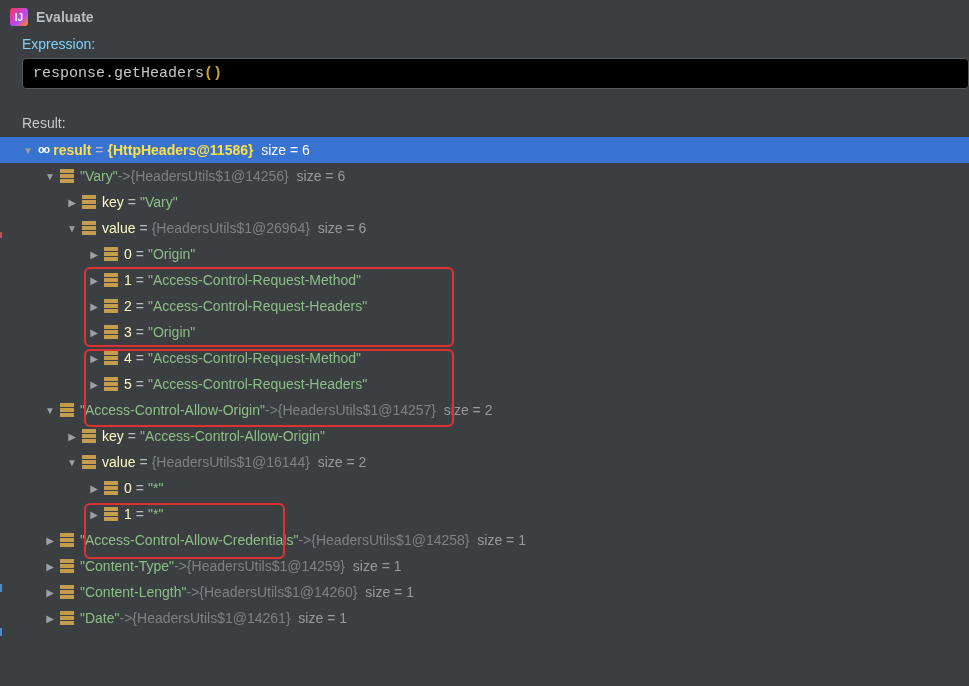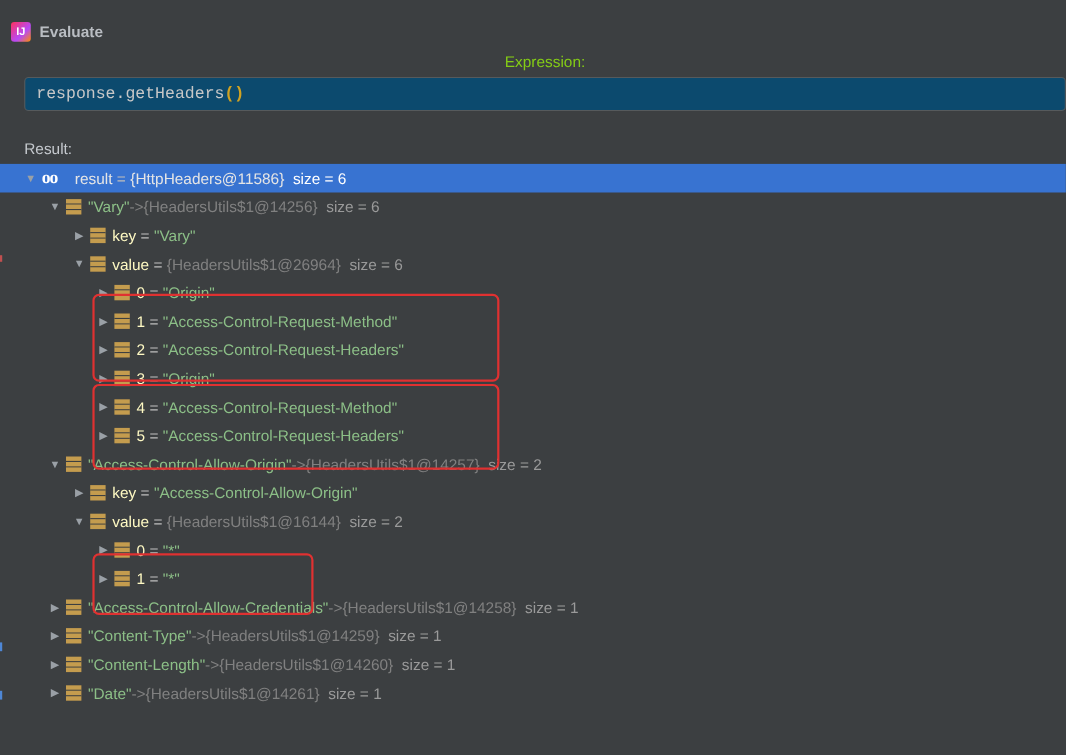--- a/index.html
+++ b/index.html
@@ -11,40 +11,38 @@
     width: 969px;
     height: 686px;
     overflow: hidden;
     position: relative;
   }
   .titlebar {
     display: flex;
     align-items: center;
     padding: 8px 10px 6px 10px;
     gap: 8px;
-    margin-top: 12px;
   }
   .app-icon {
     width: 18px; height: 18px;
     background: linear-gradient(135deg,#fe315d 0%, #b74af7 60%, #ff8d00 100%);
     border-radius: 3px;
     display: flex; align-items: center; justify-content: center;
     color: #fff; font-size: 10px; font-weight: bold;
     font-family: Arial, sans-serif;
   }
   .hdr-label { color: #b9bdc2; font-weight: bold; }
   .section-label {
-    color: #84cc16;
+    color: #7dd3fc;
     padding: 4px 0 6px 22px;
     font-size: 14px;
-    text-align: center;
   }
   .expr-box {
     margin: 0 0 0 22px;
-    background: #0c4a6e;
+    background: #000000;
     border: 1px solid #565a5c;
     border-radius: 4px;
     padding: 6px 10px;
     font-family: Consolas, "Courier New", monospace;
     font-size: 15px;
     color: #c7c7c7;
     width: calc(100% - 22px);
   }
   .expr-box .paren { color: #d0a222; font-weight: bold; }
   .result-label {
@@ -58,21 +56,21 @@
     padding: 2px 0 0 22px;
   }
   .row {
     display: flex;
     align-items: center;
     height: 26px;
     white-space: nowrap;
     position: relative;
   }
   .sel { background: #3873d1; color: #fff; }
-  .sel .obj, .sel .gray, .sel .var-red, .sel .str { color: #e5e5e5; }
+  .sel .obj, .sel .gray, .sel .var-red, .sel .str { color: #fde047; font-weight: bold; }
   .arrow {
     width: 12px; display: inline-block;
     color: #9aa0a6; font-size: 10px; text-align: center;
     margin-right: 4px;
   }
   .icon-field {
     width: 14px; height: 14px;
     display: inline-flex;
     flex-direction: column;
     margin-right: 6px;
@@ -80,24 +78,24 @@
   }
   .icon-field span {
     flex: 1;
     background: #c49c4e;
     border-bottom: 1px solid #3c3f41;
   }
   .icon-field span:last-child { border-bottom: none; }
   .icon-oo {
     display: inline-block;
     color: #ffffff;
-    font-family: Liberation Serif, serif;
-    font-size: 16px;
+    font-family: Liberation Mono, monospace;
+    font-size: 11px;
     letter-spacing: -1px;
-    margin-right: 16px;
+    margin-right: 4px;
     font-weight: bold;
   }
   .var-red { color: #fef9c3; }
   .str { color: #8cbf87; }
   .obj { color: #808080; }
   .gray { color: #9a9a9a; }
   .eq { color: #bbbbbb; padding: 0 4px; }
   .ind { display:inline-block; }
   .ind-1 { width: 22px; }
   .ind-2 { width: 44px; }

